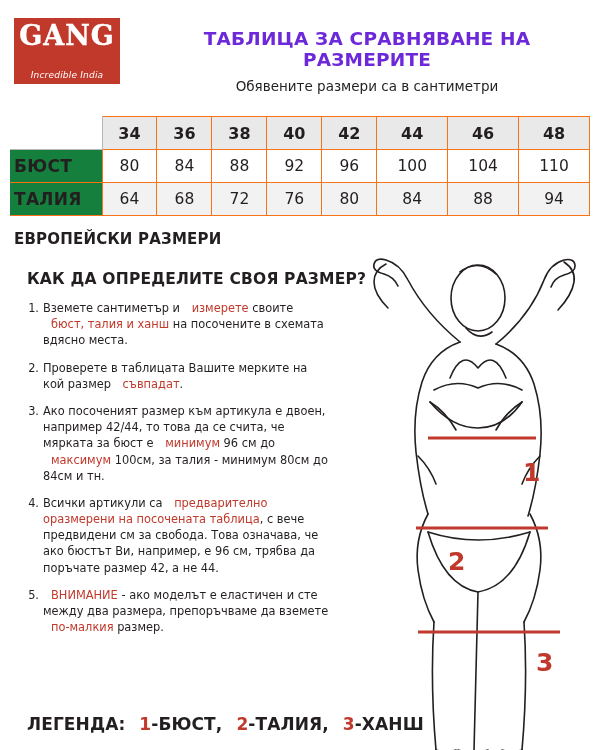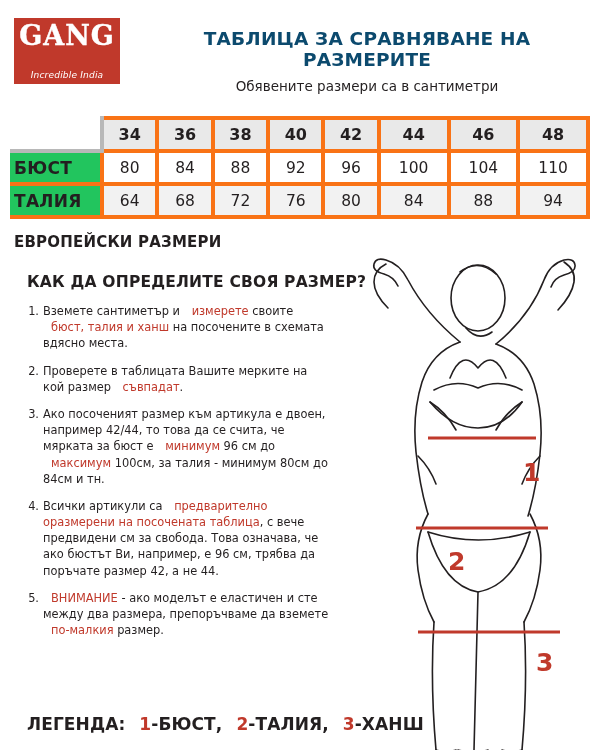--- a/index.html
+++ b/index.html
@@ -49,61 +49,61 @@
   }
   .header-text {
     flex: 1;
     text-align: center;
     padding-top: 10px;
   }
   .title {
     font-size: 18.5px;
     font-weight: bold;
     letter-spacing: 0.2px;
-    color: #0c4a6e;
+    color: #6d28d9;
   }
   .subtitle {
     font-size: 13.5px;
     margin-top: 8px;
     color: #231f20;
   }
 
   
   .table-wrap {
     margin: 16px 10px 0 10px;
     position: relative;
     z-index: 3;
   }
   table.size-table {
     width: 100%;
     border-collapse: collapse;
     background: transparent;
   }
   table.size-table th,
   table.size-table td {
-    border: 4px solid #f97316;
+    border: 1px solid #f97316;
     text-align: center;
     font-size: 15.5px;
     height: 33px;
     color: #231f20;
     font-weight: normal;
   }
   table.size-table thead th {
     background: #e9e9e9;
     font-weight: bold;
     font-size: 16px;
   }
   table.size-table thead th.corner {
     border-left: 0;
     border-top: 0;
     background: #ffffff;
     border-color: #ffffff #b8b8b8 #b8b8b8 #ffffff;
   }
   table.size-table tbody th {
-    background: #22c55e;
+    background: #15803d;
     font-weight: bold;
     font-size: 17px;
     text-align: left;
     padding-left: 4px;
     border-left: 0;
     letter-spacing: 0.3px;
     width: 92px;
   }
   table.size-table tbody tr:nth-child(odd) td { background: #ffffff; }
   table.size-table tbody tr:nth-child(even) td { background: #f2f2f2; }

